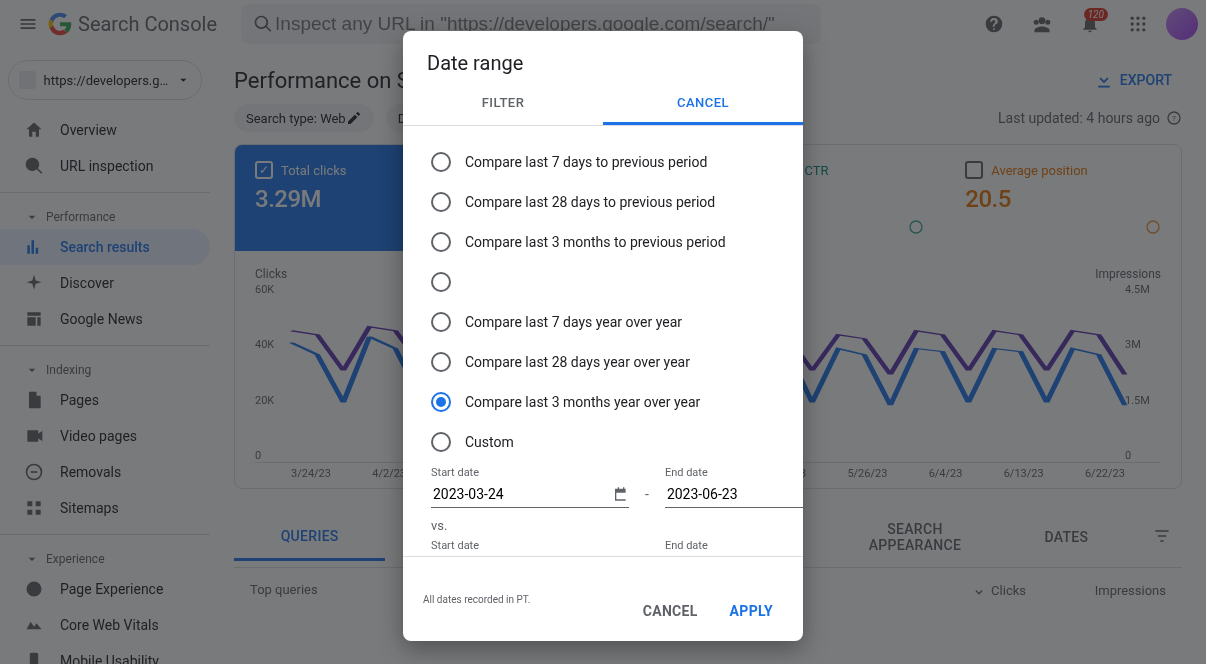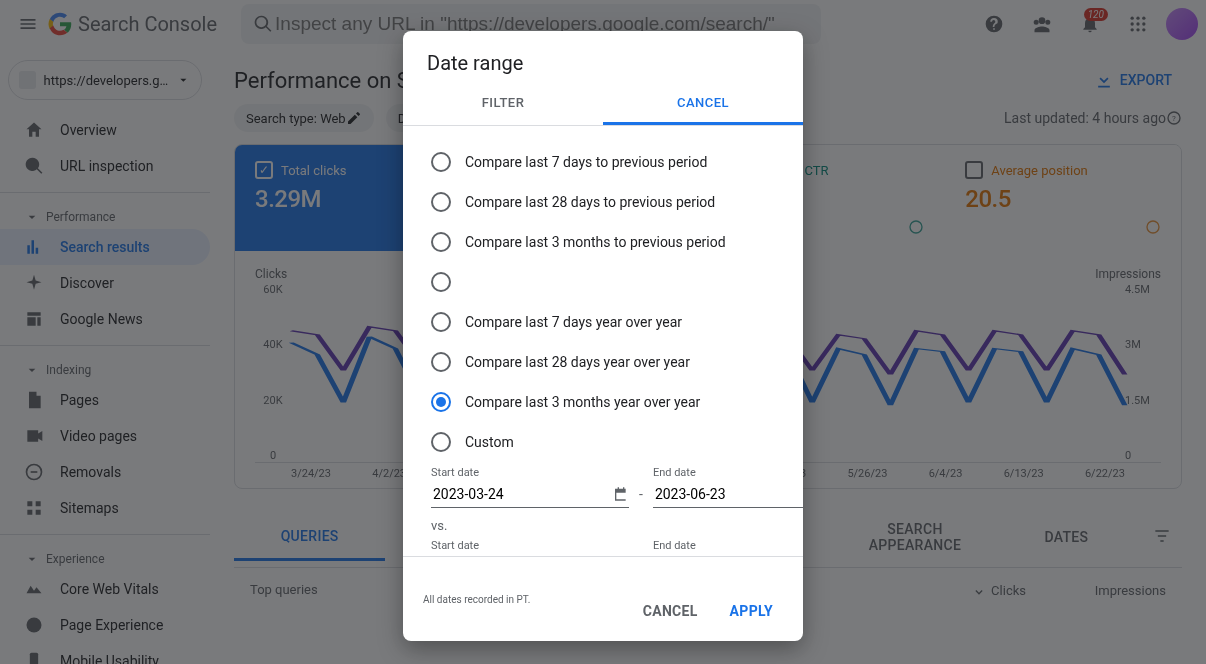--- a/index.html
+++ b/index.html
@@ -67,42 +67,42 @@
   hr.sep { border:none; border-top:1px solid var(--border); margin:8px 0;}
 
   
   main { flex:1; padding:16px 24px 24px 24px; overflow:auto;}
   .page-head { display:flex; align-items:center; margin-bottom:8px;}
   .page-title { font-size:22px; font-weight:400;}
   .export-btn { margin-left:auto; display:flex; align-items:center; gap:6px; color:var(--accent-blue); font-weight:500; padding:6px 10px; border-radius:4px;}
   .filters-row { display:flex; align-items:center; gap:12px; margin:4px 0 4px 0;}
   .chip { background:var(--hover-bg); border-radius:16px; padding:6px 12px; display:flex; align-items:center; font-size:13px;}
   .plus-new { color:var(--text-secondary); display:flex;align-items:center;gap:4px;}
-  .updated { margin-left:auto; color:var(--text-secondary); display:flex;align-items:center;}
+  .updated { margin-left:auto; color:var(--text-secondary); display:flex;align-items:center;gap:6px;}
 
   .metrics-card { border:1px solid var(--border); border-radius:8px; margin-top:12px; overflow:hidden;}
   .metric-tiles { display:flex;}
   .tile { flex:1; padding:16px 20px; position:relative; display:flex; flex-direction:column; gap:6px;}
   .tile.sep { border-right:1px solid rgba(255,255,255,0.3);}
   .tile .check { width:18px;height:18px;border:2px solid currentColor;border-radius:3px;display:inline-flex;align-items:center;justify-content:center;font-size:12px;}
   .tile .mini-label { font-size:13px; display:flex;align-items:center;gap:8px;}
   .tile .big { font-size:24px; font-weight:500; letter-spacing:-0.5px;}
   .tile.clicks { background:#1a73e8; color:#fff;}
   .tile.impr { background:#5e35b1; color:#fff;}
   .tile.ctr { background:#fff; color:var(--green-metric);}
   .tile.pos { background:#fff; color:var(--orange-metric);}
   .tile.ctr .check, .tile.pos .check { border-color: var(--text-secondary); color:transparent;}
   .tile .info { margin-left:auto; opacity:.8;}
 
   .chart-area { padding:16px 20px 8px 20px;}
   .axis-labels { display:flex; justify-content:space-between; font-size:12px; color:var(--text-secondary); margin-bottom:2px;}
   .chart { position:relative; height:180px; border-bottom:1px solid var(--border);}
   svg.chart-svg { position:absolute; inset:0; width:100%; height:100%;}
   .y-ticks-left, .y-ticks-right { position:absolute; top:0; bottom:0; display:flex; flex-direction:column; justify-content:space-between; font-size:11px; color:var(--text-secondary);}
-  .y-ticks-left { left:0; text-align:center; width:36px;}
+  .y-ticks-left { left:0; text-align:left; width:36px;}
   .y-ticks-right { right:0; text-align:left; width:36px;}
   .x-ticks { display:flex; justify-content:space-between; font-size:11px; color:var(--text-secondary); margin-top:4px; padding:0 36px;}
 
   .tabs-inner { display:flex; border-bottom:1px solid var(--border); margin-top:18px; align-items:center;}
   .tab { flex:1; text-align:center; padding:14px 0; color:var(--text-secondary); font-weight:500; letter-spacing:.3px;}
   .tab.active { color:var(--accent-blue); border-bottom:3px solid var(--accent-blue);}
   .filter-icon-btn { padding:10px; color:var(--text-secondary);}
   .table-head { display:flex; padding:14px 16px; font-size:13px; color:var(--text-secondary);}
   .table-head .th1 { flex:1;}
   .table-head .thn { width:140px; text-align:right; display:flex; justify-content:flex-end; align-items:center; gap:4px;}
@@ -119,21 +119,21 @@
   .modal-tab { flex:1; text-align:center; padding:12px 0; font-size:13px; letter-spacing:.5px; color:var(--text-secondary); font-weight:500;}
   .modal-tab.active { color:var(--accent-blue); border-bottom:3px solid var(--accent-blue);}
   .modal-body { padding:16px 24px 8px 24px; overflow:auto;}
   .radio-row { display:flex; align-items:center; gap:14px; padding:10px 4px; font-size:14px; color:var(--text-primary);}
   .radio {
     width:20px;height:20px;border:2px solid var(--text-secondary);border-radius:50%;
     display:inline-flex;align-items:center;justify-content:center;flex:none;
   }
   .radio.selected { border-color:var(--accent-blue);}
   .radio.selected::after { content:""; width:10px;height:10px;background:var(--accent-blue);border-radius:50%;}
-  .date-pair { display:flex; align-items:flex-end; gap:10px; margin:4px 4px 10px 4px;}
+  .date-pair { display:flex; align-items:flex-end; gap:16px; margin:4px 4px 10px 4px;}
   .date-field { flex:1;}
   .date-field .lbl { font-size:11px; color:var(--text-secondary); margin-bottom:2px;}
   .date-input { display:flex; align-items:center; border-bottom:1px solid var(--text-secondary); padding:4px 0;}
   .date-input input { border:none; outline:none; flex:1; font-size:14px; font-family:inherit;}
   .date-input .cal-icon { color:var(--text-secondary);}
   .dash-sep { color:var(--text-secondary); padding-bottom:6px;}
   .vs-label { font-size:13px; color:var(--text-secondary); margin:6px 4px;}
   .modal-footer { display:flex; align-items:center; padding:14px 20px; border-top:1px solid var(--border);}
   .pt-note { font-size:10px; color:var(--text-secondary);}
   .footer-btn { margin-left:12px; padding:8px 10px; font-weight:700; letter-spacing:.3px;margin-top:24px;}
@@ -305,32 +305,32 @@
 
     <div class="section-label">
       <svg class="ico-sm" viewBox="0 0 24 24">
           <path d="M7 10l5 5 5-5z"></path>
         </svg>
       <span>Experience</span>
     </div>
     <div class="nav-item">
       <span class="icon">
           <svg class="ico" viewBox="0 0 24 24">
+            <circle cx="12" cy="12" r="9"></circle>
+          </svg>
+        </span>
+      <span>Page Experience</span>
+    </div>
+    <div class="nav-item">
+      <span class="icon">
+          <svg class="ico" viewBox="0 0 24 24">
             <path d="M3 17l5-9 4 6 3-4 6 7z"></path>
           </svg>
         </span>
       <span>Core Web Vitals</span>
-    </div>
-    <div class="nav-item">
-      <span class="icon">
-          <svg class="ico" viewBox="0 0 24 24">
-            <circle cx="12" cy="12" r="9"></circle>
-          </svg>
-        </span>
-      <span>Page Experience</span>
     </div>
     <div class="nav-item">
       <span class="icon">
           <svg class="ico" viewBox="0 0 24 24">
             <rect x="7" y="2" width="10" height="20" rx="2"></rect>
           </svg>
         </span>
       <span>Mobile Usability</span>
     </div>
 

